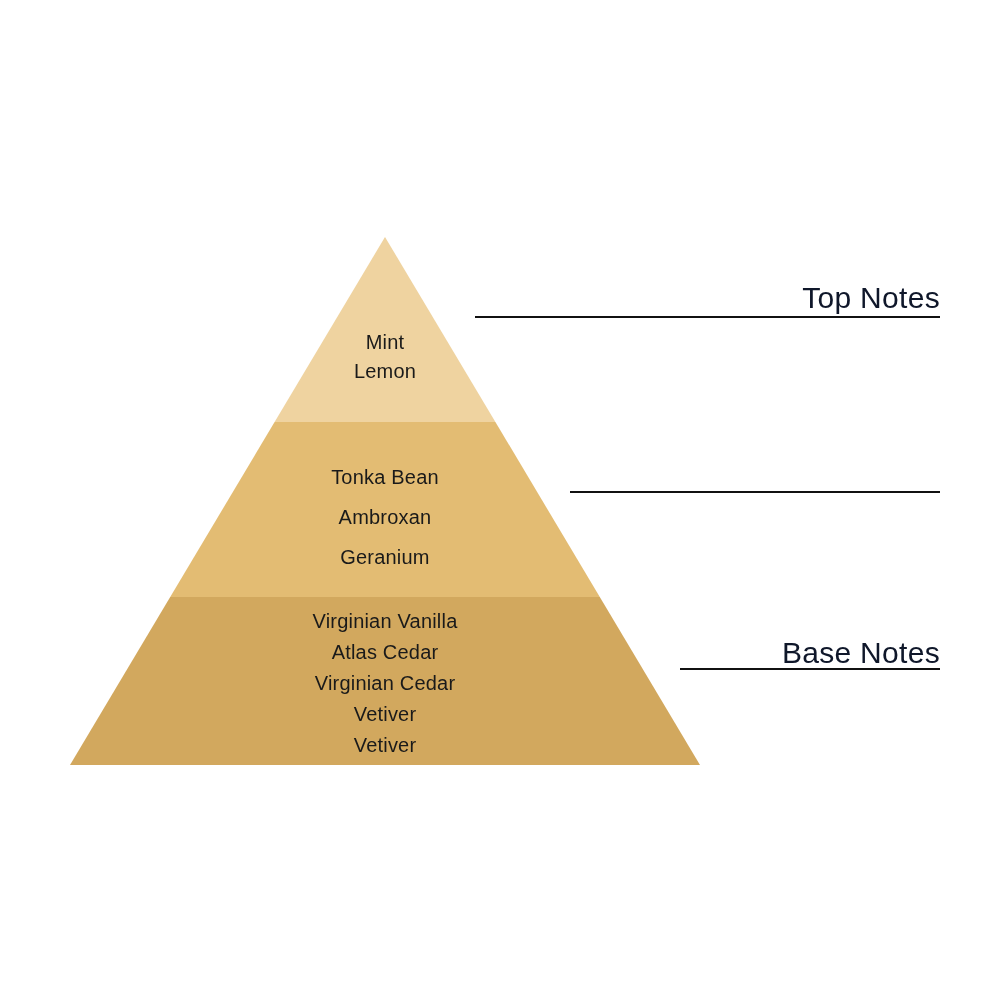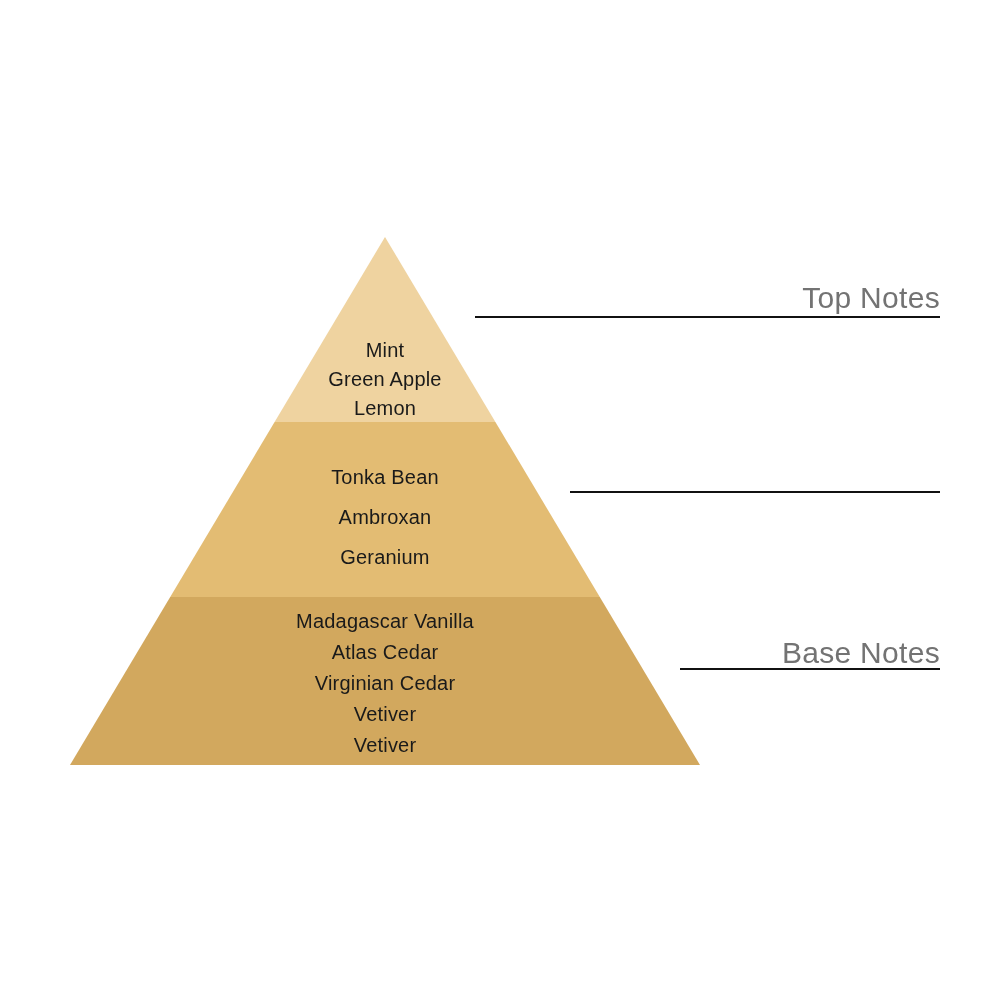--- a/index.html
+++ b/index.html
@@ -25,39 +25,38 @@
     text-align: center;
     color: #1a1a1a;
     font-size: 20px;
     letter-spacing: 0.2px;
   }
   .notes-top {
     left: 235px;
     width: 300px;
     top: 328px;
     line-height: 29px;
-    margin-top: 8px;
   }
   .notes-mid {
     left: 235px;
     width: 300px;
     top: 457px;
     line-height: 40px;
   }
   .notes-base {
     left: 215px;
     width: 340px;
     top: 606px;
     line-height: 31px;
   }
   .side-label {
     position: absolute;
     right: 60px;
     text-align: right;
-    color: #737373;
+    color: #0f172a;
     font-size: 30px;
     line-height: 34px;
     letter-spacing: 0.3px;
     white-space: nowrap;
   }
   .label-top  { top: 281px; }
   .label-mid  { top: 458px; }
   .label-base { top: 636px; margin-left: 23px; }
   .rule {
     position: absolute;
@@ -74,32 +73,31 @@
 <div class="canvas">
 
   <svg class="pyramid-svg" width="1000" height="1000" viewBox="0 0 1000 1000" aria-hidden="true">
     <polygon points="385,237 274.6,422 495.4,422" fill="#EFD3A0"></polygon>
     <polygon points="274.6,422 495.4,422 599.8,597 170.2,597" fill="#E3BC73"></polygon>
     <polygon points="170.2,597 599.8,597 700,765 70,765" fill="#D2A85E"></polygon>
   </svg>
 
   <div class="notes notes-top">
     <div class="note">Mint</div>
-    <div class="note">Green Apple</div>
     <div class="note">Lemon</div>
   </div>
 
   <div class="notes notes-mid">
     <div class="note">Tonka Bean</div>
     <div class="note">Ambroxan</div>
     <div class="note">Geranium</div>
   </div>
 
   <div class="notes notes-base">
-    <div class="note">Madagascar Vanilla</div>
+    <div class="note">Virginian Vanilla</div>
     <div class="note">Atlas Cedar</div>
     <div class="note">Virginian Cedar</div>
     <div class="note">Vetiver</div>
     <div class="note">Vetiver</div>
   </div>
 
   <div class="side-label label-top">Top Notes</div>
   <div class="rule rule-top"></div>
 
   <div class="rule rule-mid"></div>

